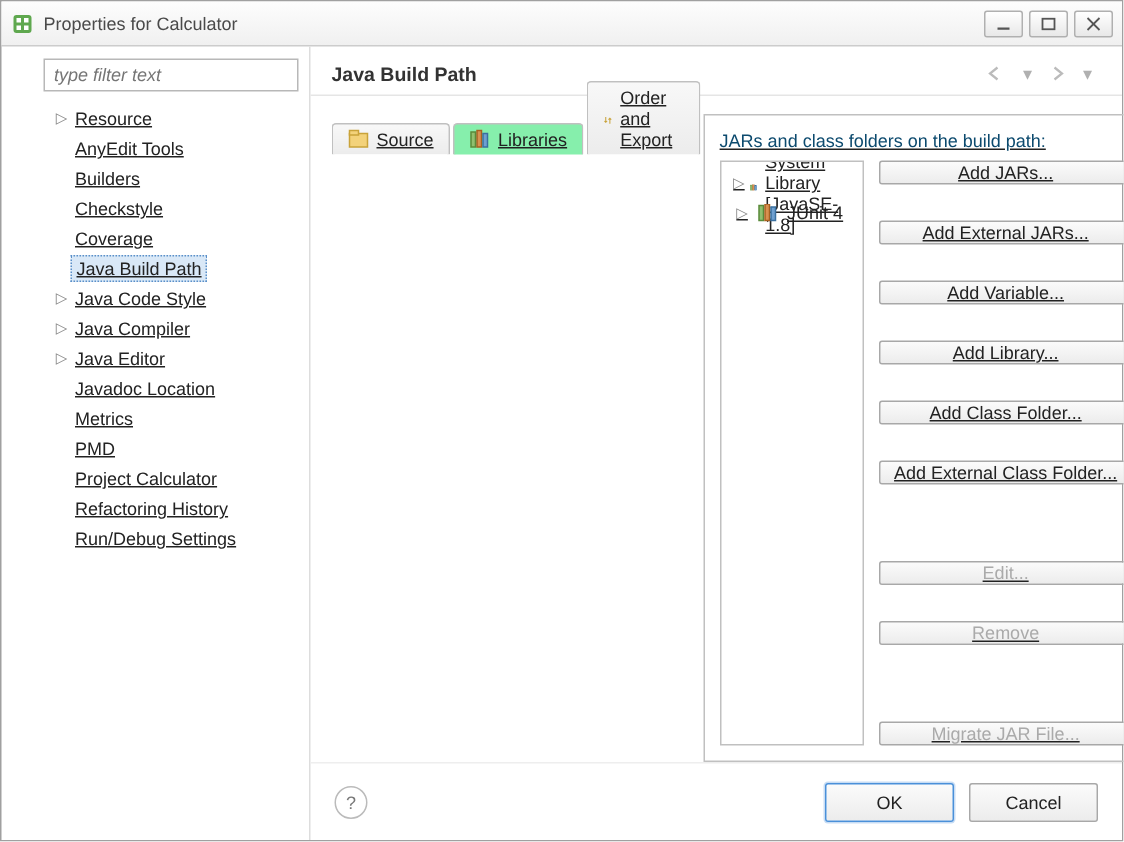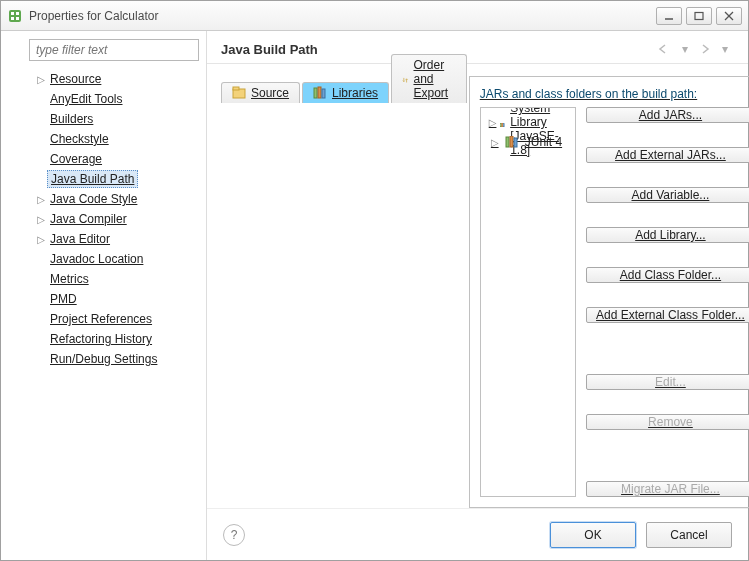--- a/index.html
+++ b/index.html
@@ -20,21 +20,21 @@
 .tree-item .lbl { padding: 1px 3px; text-decoration: underline; }
 .tree-item.selected .lbl { background: #d9e8f7; border: 1px dotted #5a8fc8; }
 .main { flex: 1; display: flex; flex-direction: column; min-width: 0; }
 .main-header { display: flex; align-items: center; padding: 10px 14px 6px 14px; border-bottom: 1px solid #e5e5e5; }
 .main-title { font-weight: bold; font-size: 13px; color: #333; flex: 1; }
 .navbtns { display: flex; gap: 2px; }
 .navbtn { width: 18px; height: 16px; display: flex; align-items: center; justify-content: center; color: #b0b0b0; cursor: default; }
 .main-content { flex: 1; padding: 12px 30px 0 14px; display: flex; flex-direction: row; min-height: 0; text-decoration: underline; }
 .tabs { display: flex; align-items: flex-end; height: 26px; }
 .tab { display: flex; align-items: center; gap: 5px; padding: 3px 10px; border: 1px solid #c0c0c0; border-bottom: none; background: linear-gradient(#f8f8f8,#ececec); border-radius: 3px 3px 0 0; margin-right: 2px; cursor: default; position: relative; top: 1px; }
-.tab.active { background: #7dd3fc; z-index: 2; }
+.tab.active { background: #86efac; z-index: 2; }
 .tab .ticon { width: 14px; height: 14px; }
 .tab-pane { border: 1px solid #c0c0c0; padding: 10px; flex: 1; display: flex; flex-direction: column; min-height: 0; }
 .pane-label { margin-bottom: 6px; color: #0c4a6e; }
 .pane-body { flex: 1; display: flex; gap: 10px; min-height: 0; }
 .jar-list { flex: 1; border: 1px solid #c0c0c0; background: #fff; padding: 4px 2px; overflow: auto; }
 .jar-item { display: flex; align-items: center; height: 20px; padding-left: 6px; }
 .jar-item .exp { width: 12px; text-align: center; color: #888; font-size: 10px; }
 .jar-item .jicon { width: 16px; height: 12px; margin: 0 4px; }
 .btn-col { width: 168px; display: flex; flex-direction: column; gap: 24px; }
 .btn { height: 26px; border: 1px solid #a8a8a8; border-radius: 2px; background: linear-gradient(#fbfbfb,#ececec); cursor: default; font-size: 12px; display: flex; align-items: center; justify-content: center; }
@@ -128,21 +128,21 @@
           <div class="tree-item">
             <span class="exp"></span>
             <span class="lbl">Metrics</span>
           </div>
           <div class="tree-item">
             <span class="exp"></span>
             <span class="lbl">PMD</span>
           </div>
           <div class="tree-item">
             <span class="exp"></span>
-            <span class="lbl">Project References</span>
+            <span class="lbl">Project Calculator</span>
           </div>
           <div class="tree-item">
             <span class="exp"></span>
             <span class="lbl">Refactoring History</span>
           </div>
           <div class="tree-item">
             <span class="exp"></span>
             <span class="lbl">Run/Debug Settings</span>
           </div>
         </div>

